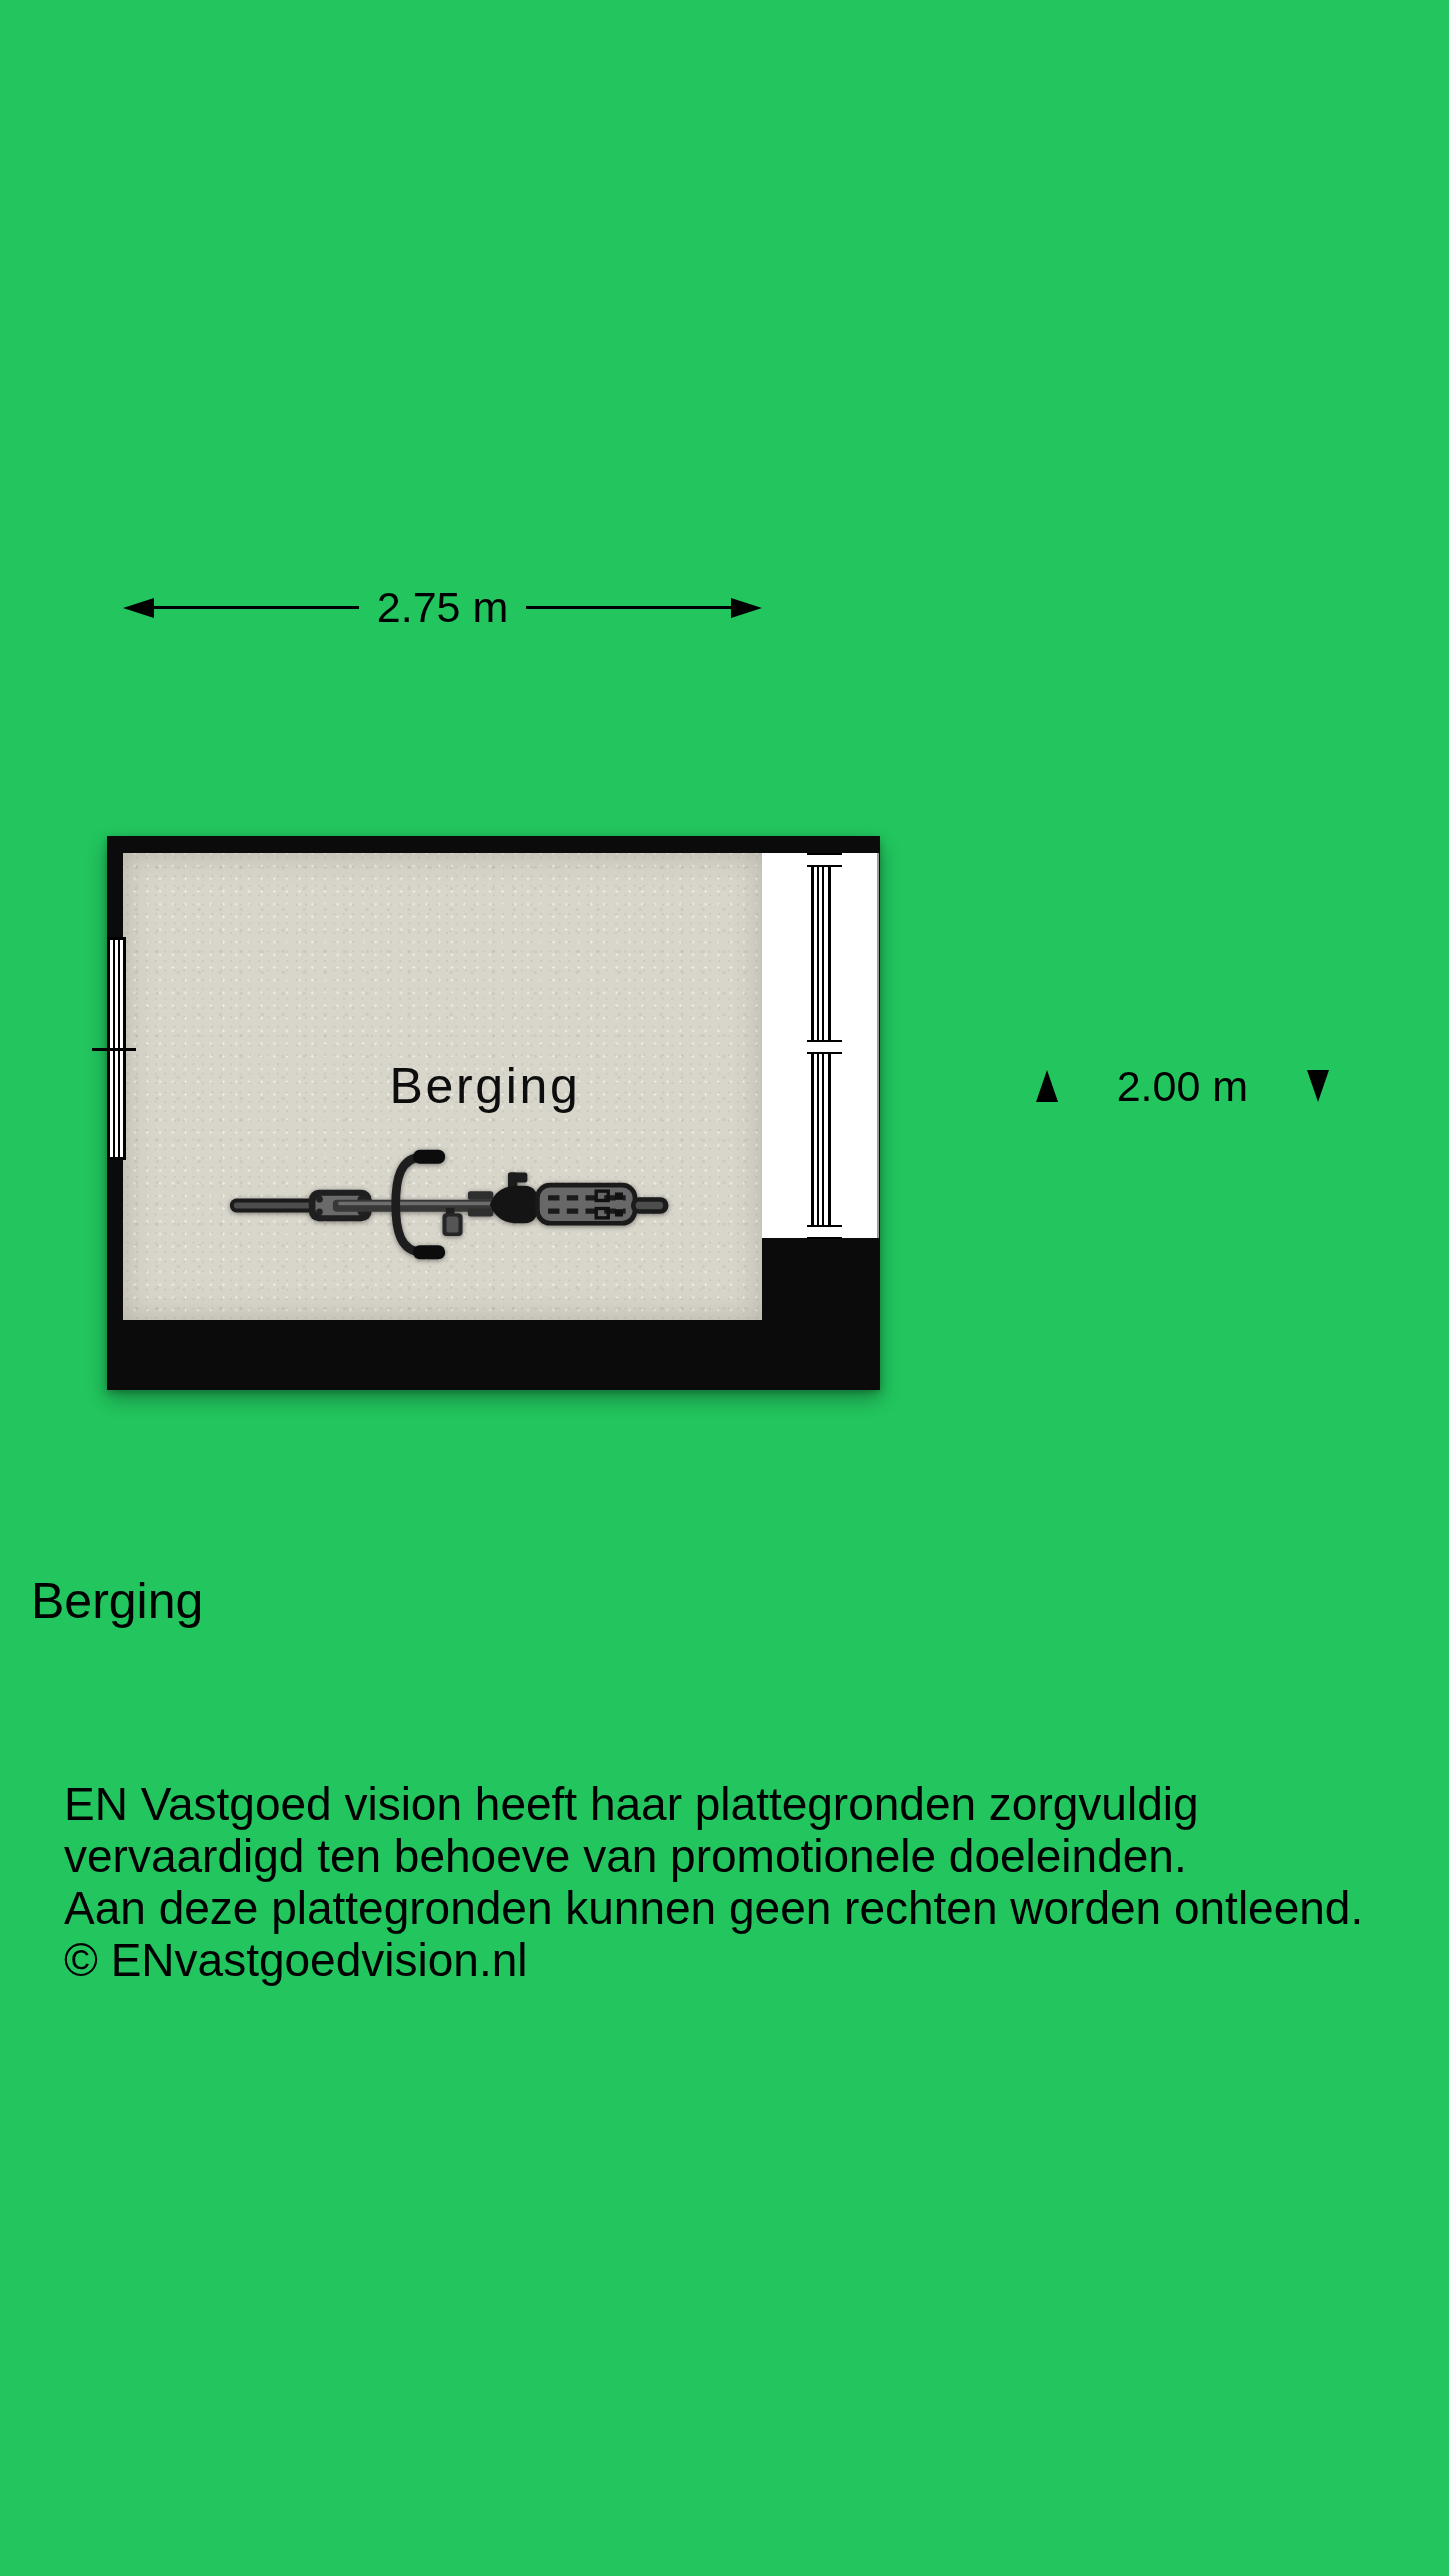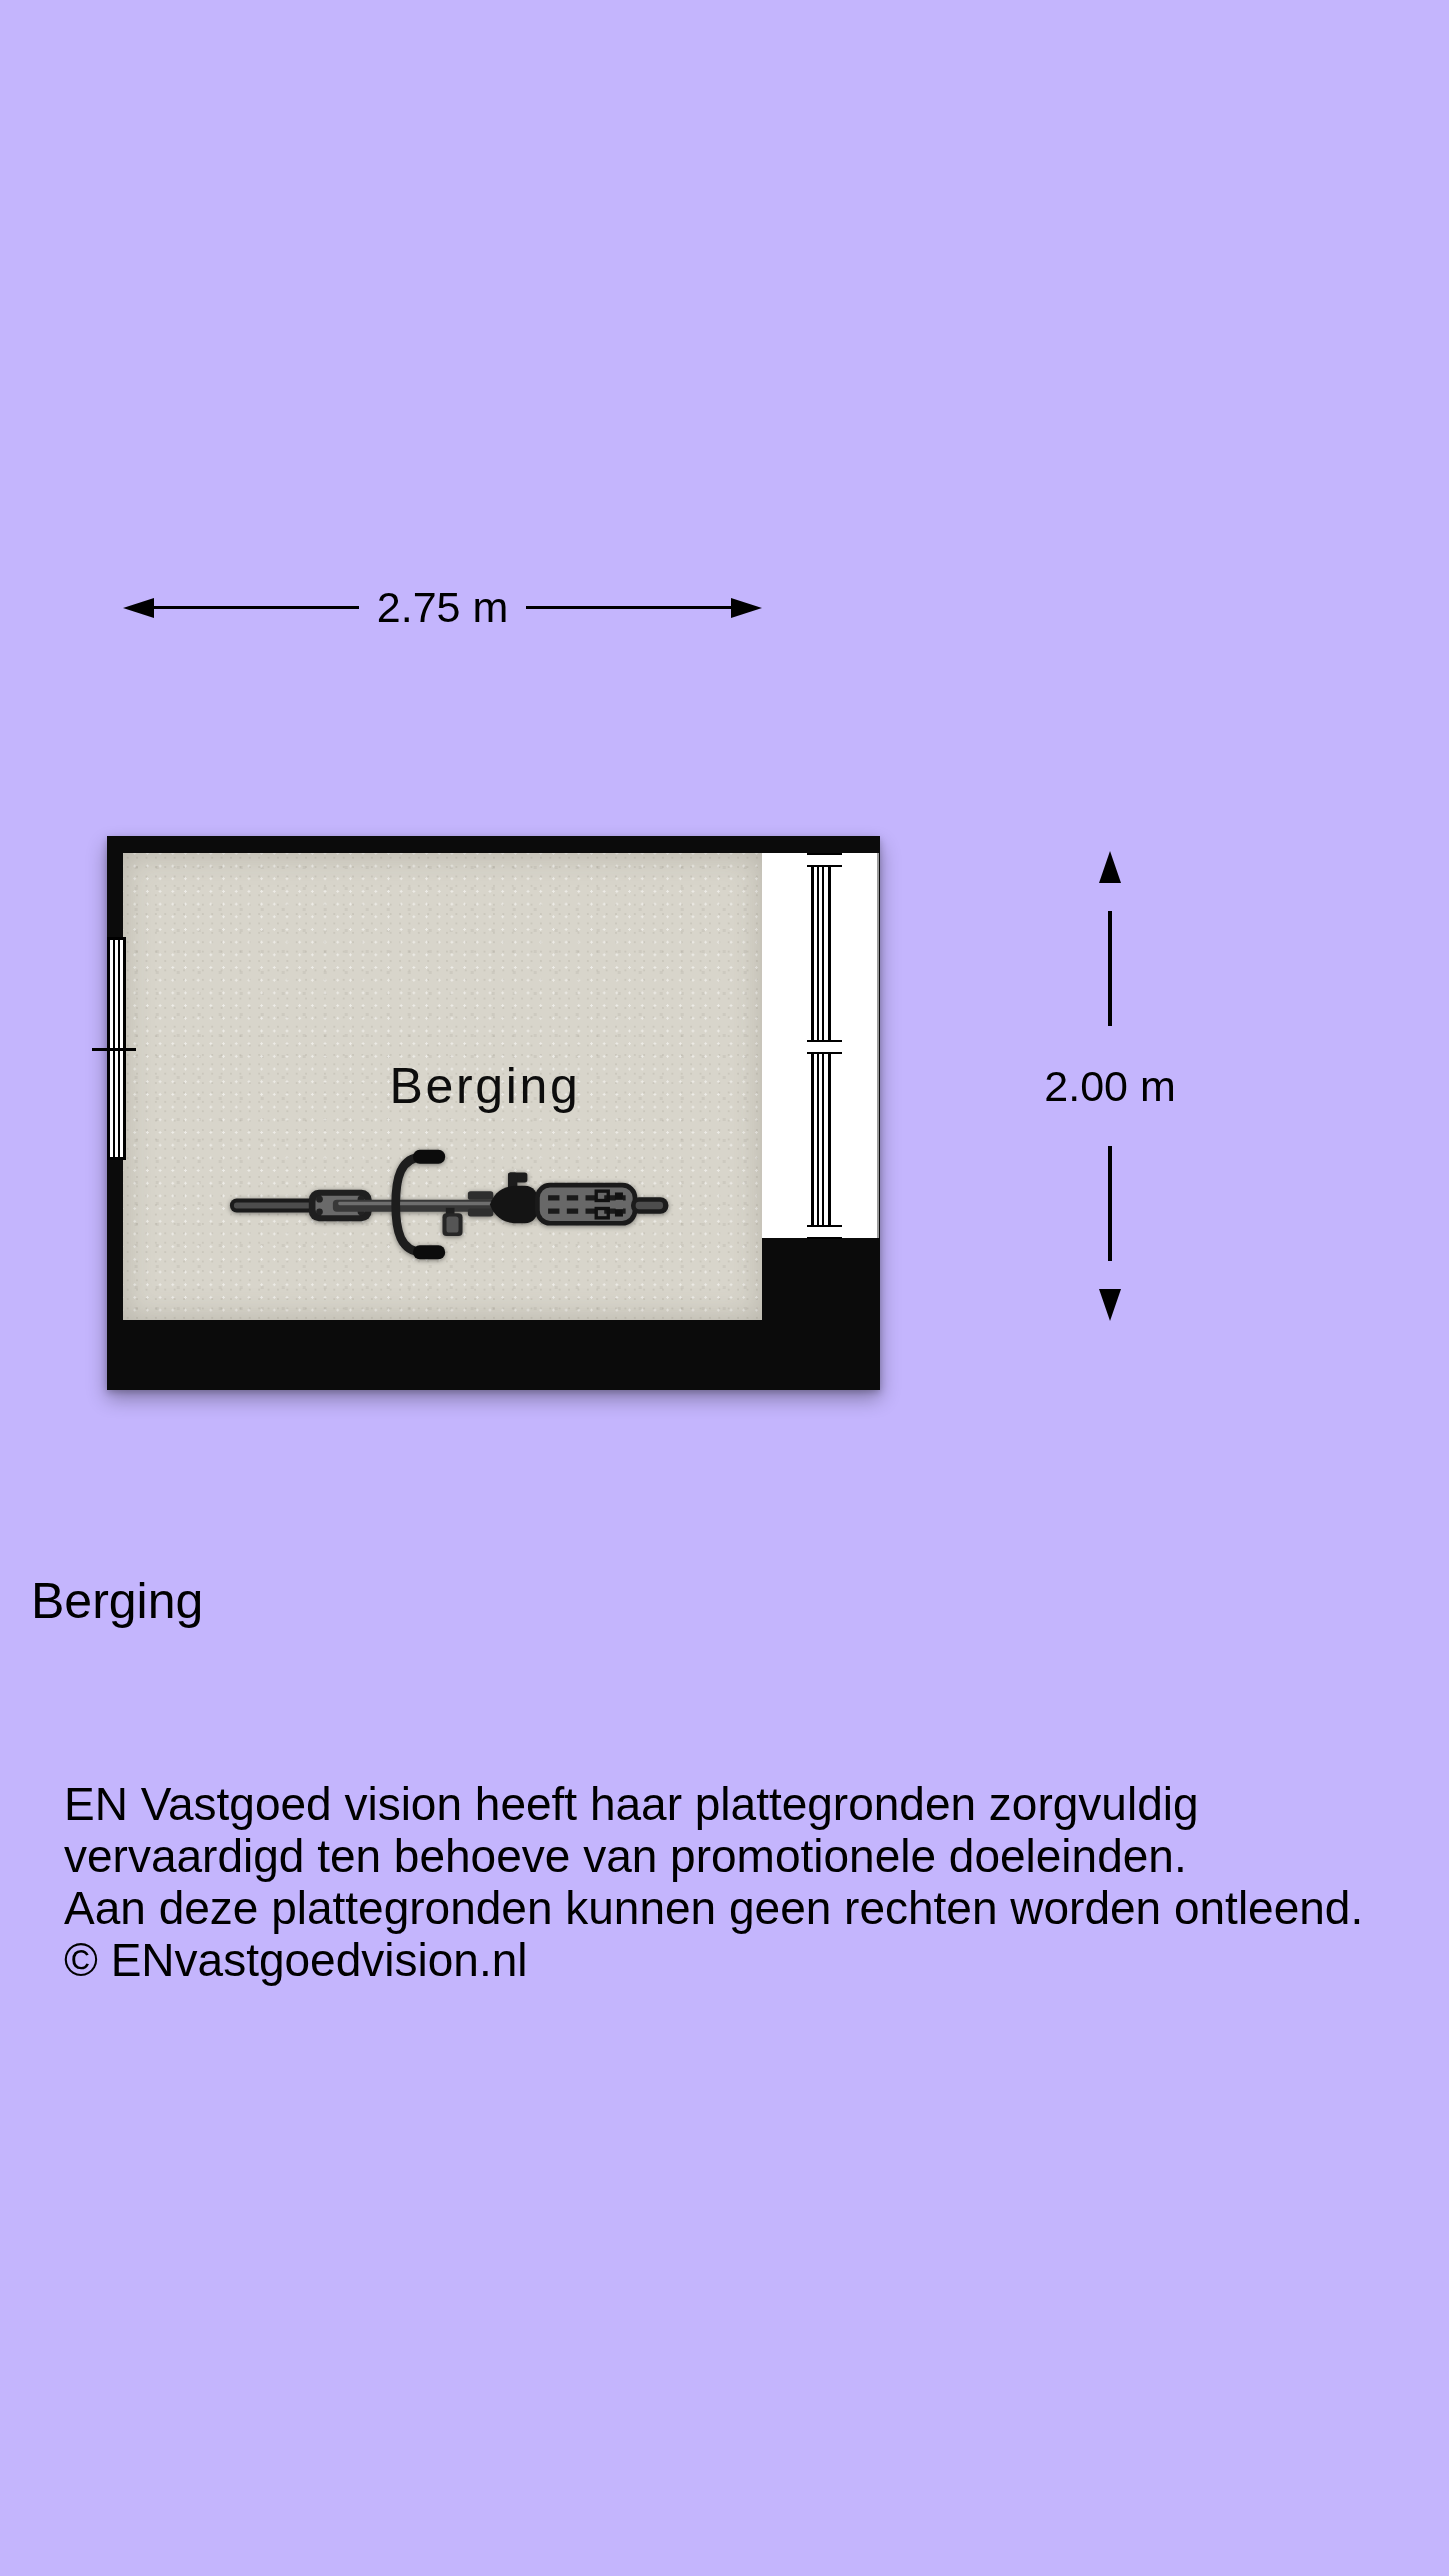--- a/index.html
+++ b/index.html
@@ -1,20 +1,20 @@
 <!DOCTYPE html>
 <html style="font-size:10.7px"><head>
 <meta charset="utf-8">
 <style>
   html, body { margin: 0; padding: 0; background: #ffffff; }
   .canvas {
     position: relative;
     width: 1449px;
     height: 2576px;
-    background: #c4b5fd;
+    background: #22c55e;
     font-family: "Liberation Sans", sans-serif;
     color: #000;
     overflow: hidden;
   }
 
   
   .dim-h {
     position: absolute;
     left: 123px; top: 590px;
     width: 639px; height: 35px;
@@ -22,21 +22,21 @@
   }
   .dim-h .line { flex: 1; height: 3.4px; background: #000; }
   .arrow-left  { width: 0; height: 0; border-top: 10.7px solid transparent; border-bottom: 10.7px solid transparent; border-right: 31px solid #000; }
   .arrow-right { width: 0; height: 0; border-top: 10.7px solid transparent; border-bottom: 10.7px solid transparent; border-left: 31px solid #000; }
   .dim-label { font-size: 43px; line-height: 1; padding: 0 17.4px; white-space: nowrap; }
 
   .dim-v {
     position: absolute;
     left: 1036px; top: 851px;
     width: 148px; height: 470px;
-    display: flex; flex-direction: column; align-items: center; gap: 28px;
+    display: flex; flex-direction: row; align-items: center; gap: 28px;
   }
   .dim-v .vline { width: 3.4px; flex: 1; background: #000; }
   .arrow-up   { width: 0; height: 0; border-left: 11.4px solid transparent; border-right: 11.4px solid transparent; border-bottom: 32px solid #000; }
   .arrow-down { width: 0; height: 0; border-left: 11.4px solid transparent; border-right: 11.4px solid transparent; border-top: 32px solid #000; }
   .dim-v .dim-label { padding: 10.7px 2.7px; }
 
   
   .plan {
     position: absolute;
     left: 107px; top: 836px;

